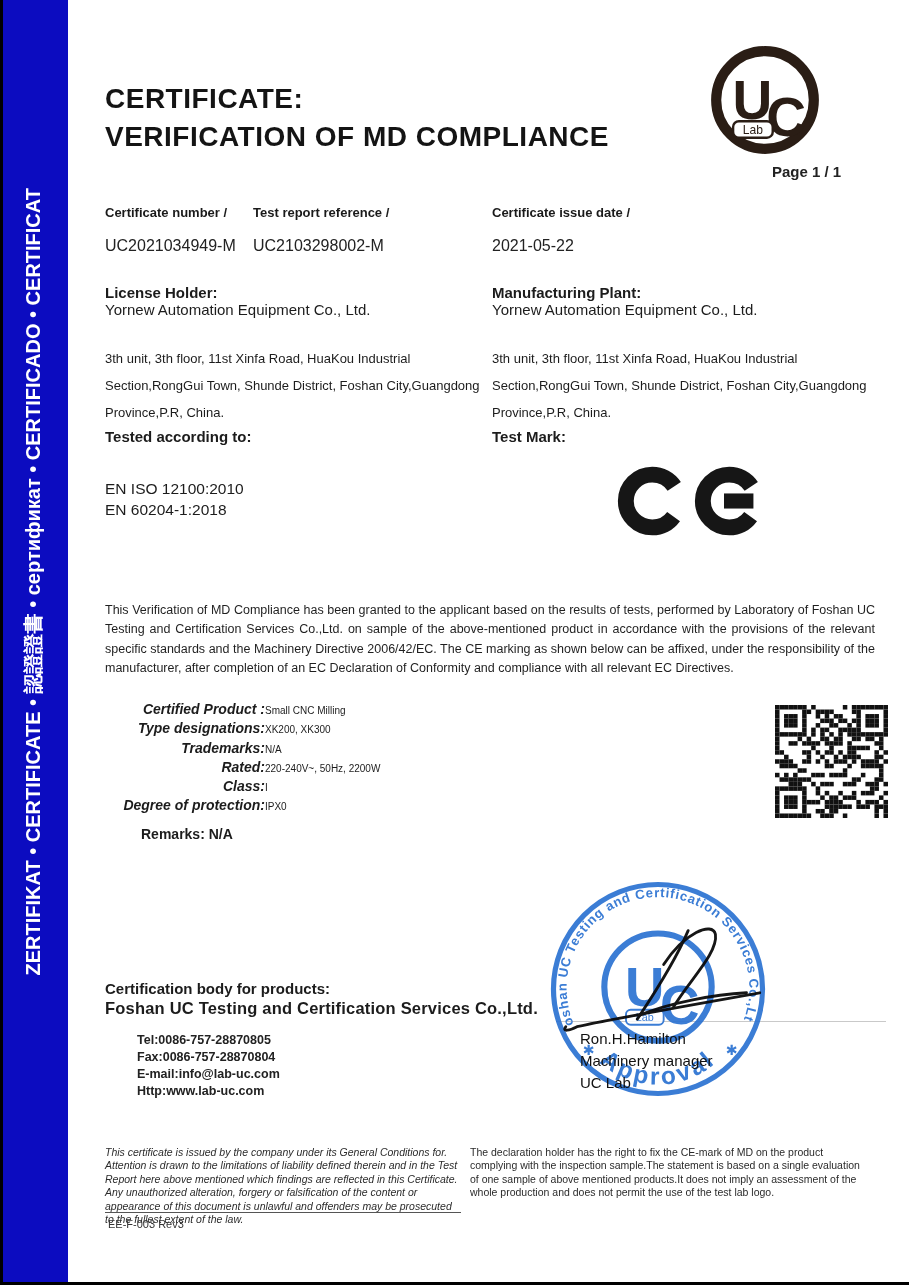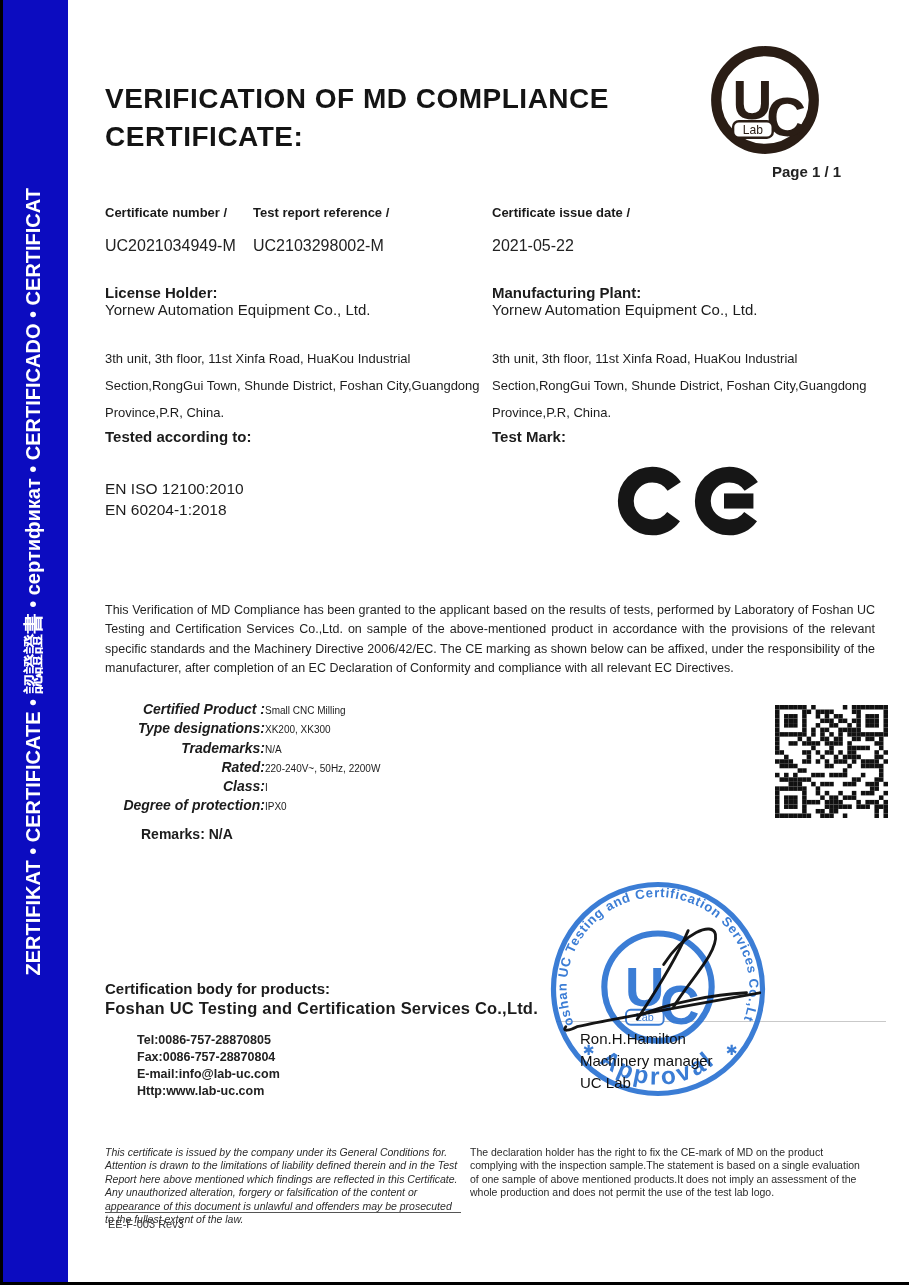--- a/index.html
+++ b/index.html
@@ -48,22 +48,22 @@
 
 <div class="page">
 
   <div class="edge-left"></div>
   <div class="sidebar"></div>
   <div class="v-text-wrap">
     <span class="v-text">ZERTIFIKAT  •  CERTIFICATE  •  認證證書  •  сертификат  •  CERTIFICADO  •  CERTIFICAT</span>
   </div>
 
   <div class="title">
+    <div>CERTIFICATE:</div>
     <div>VERIFICATION OF MD COMPLIANCE</div>
-    <div>CERTIFICATE:</div>
   </div>
 
   <svg class="uc-logo" viewBox="0 0 120 120">
     <circle cx="60" cy="60" r="50.5" fill="#fff" stroke="#2a1d15" stroke-width="10.5"></circle>
     <text x="47" y="80" text-anchor="middle" font-family="Liberation Sans, sans-serif" font-size="57" font-weight="bold" fill="#2a1d15">U</text>
     <text x="82" y="97" text-anchor="middle" font-family="Liberation Sans, sans-serif" font-size="57" font-weight="bold" fill="#2a1d15">C</text>
     <rect x="27" y="82" width="41" height="17" rx="6" fill="#fff" stroke="#2a1d15" stroke-width="2.5"></rect>
     <text x="47.5" y="95" text-anchor="middle" font-family="Liberation Sans, sans-serif" font-size="12.5" fill="#2a1d15">Lab</text>
   </svg>
 

